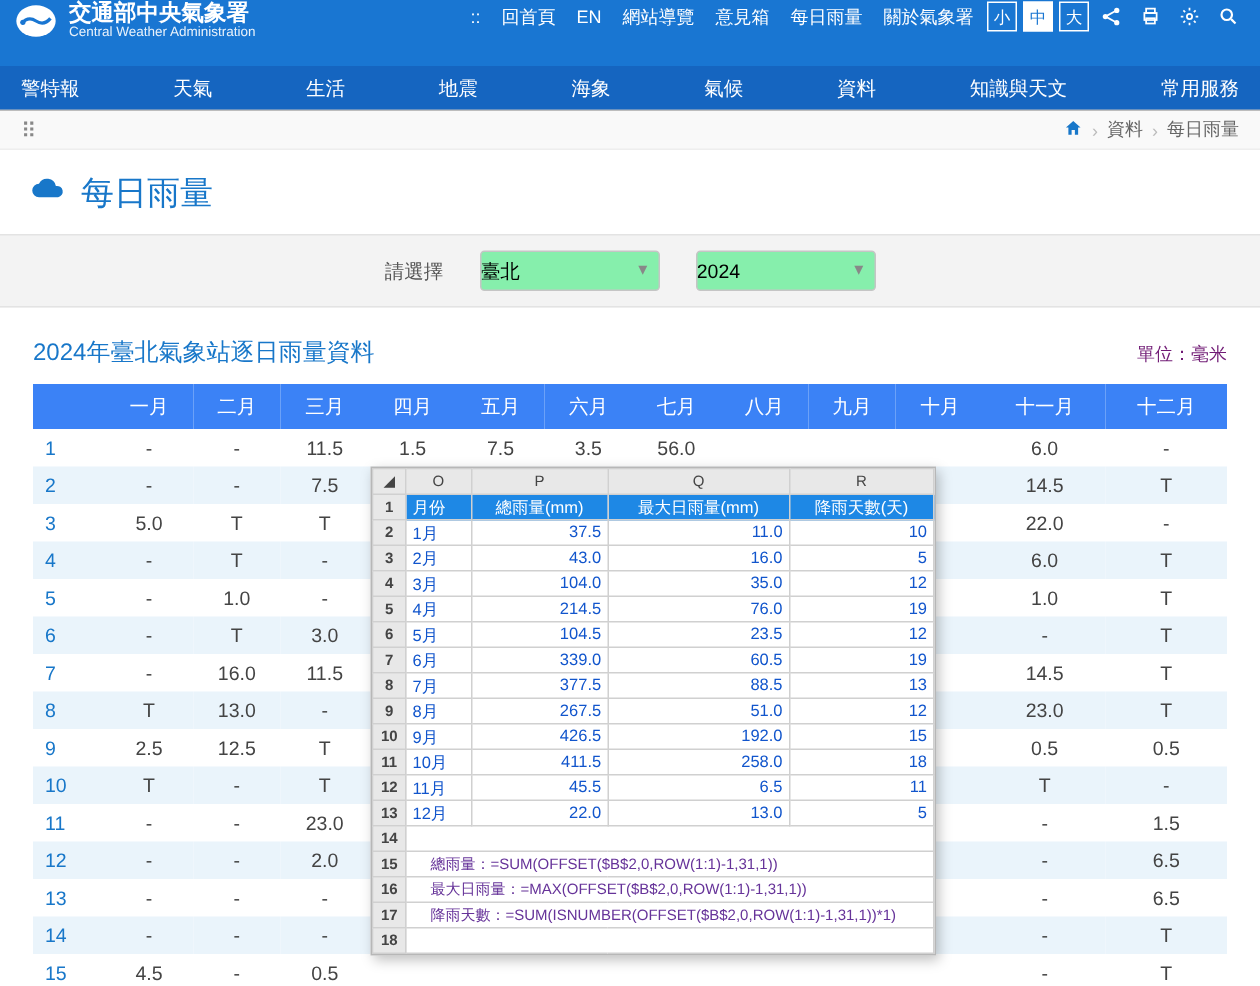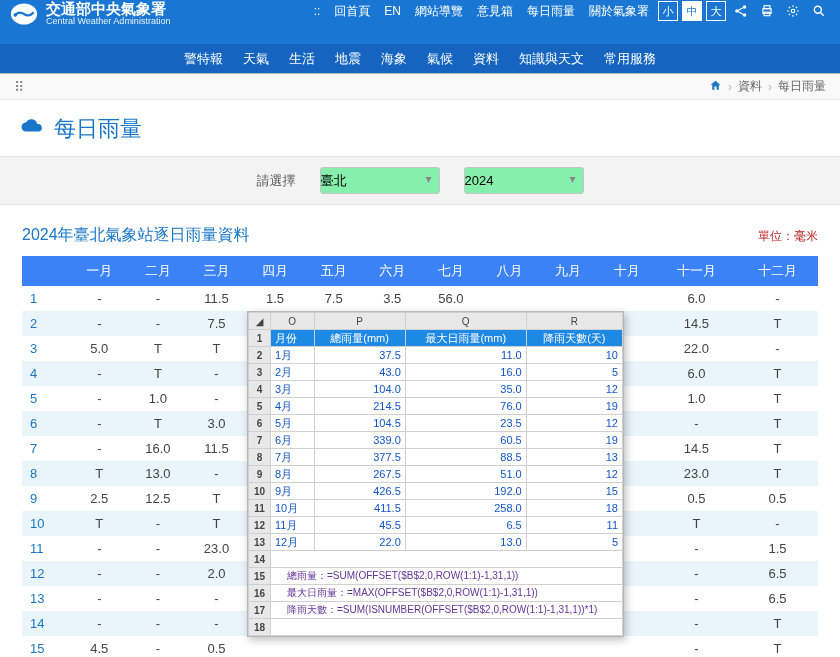--- a/index.html
+++ b/index.html
@@ -9,38 +9,38 @@
 .logo-icon{width:28px;height:28px;display:flex;align-items:center;justify-content:center}
 .logo-icon svg{width:28px;height:28px}
 .logo-text{display:flex;flex-direction:column;line-height:1.1}
 .logo-text .zh{font-size:15px;font-weight:bold}
 .logo-text .en{font-size:9px;opacity:.9}
 .top-right{margin-left:auto;display:flex;align-items:center;gap:4px;font-size:12px}
 .top-link{color:#fff;text-decoration:none;padding:0 5px;cursor:pointer}
 .sz-btn{border:1px solid #fff;width:20px;height:20px;display:flex;align-items:center;justify-content:center;font-size:11px;cursor:pointer}
 .sz-btn.active{background:#fff;color:#1976d2}
 .ico-btn{width:22px;height:22px;display:flex;align-items:center;justify-content:center;cursor:pointer}
-.nav-bar{background:#1565c0;color:#fff;display:flex;justify-content:center;height:30px;align-items:center;padding:0 14px;gap:20px;border-bottom:1px solid #bdbdbd}
+.nav-bar{background:#1565c0;color:#fff;display:flex;justify-content:space-between;height:30px;align-items:center;padding:0 14px;gap:20px;border-bottom:1px solid #bdbdbd}
 .nav-item{color:#fff;font-size:13px;cursor:pointer}
 .meta-bar{background:#f9f9f9;display:flex;align-items:center;height:26px;padding:0 14px;font-size:12px;color:#666;border-bottom:1px solid #eee}
 .dots{font-size:14px;color:#888;letter-spacing:1px}
 .crumbs{margin-left:auto;display:flex;align-items:center;gap:6px}
 .crumbs .sep{color:#bbb}
 .title-row{display:flex;align-items:center;gap:10px;padding:14px 20px 12px;color:#1877c9}
 .title-row .cloud{font-size:22px}
 .title-row h1{font-size:22px;font-weight:400;font-family:"Microsoft JhengHei",sans-serif}
 .filter-bar{background:#f3f3f3;border-top:1px solid #e3e3e3;border-bottom:1px solid #e3e3e3;display:flex;align-items:center;justify-content:center;gap:24px;padding:10px 0}
 .filter-label{font-size:13px;color:#555}
 .sel{position:relative}
 .sel select{appearance:none;border:1px solid #c5c5c5;border-radius:3px;padding:5px 70px 5px 0;font-size:13px;background:#86efac;min-width:120px}
 .sel::after{content:"▾";position:absolute;right:8px;top:5px;color:#888;pointer-events:none;font-size:12px}
 .content{padding:20px 22px;position:relative}
 .tbl-title-row{display:flex;align-items:baseline;margin-bottom:10px}
 .tbl-title{color:#1877c9;font-size:16px;font-weight:normal}
-.unit{margin-left:auto;font-size:12px;color:#b91c1c}
+.unit{margin-left:auto;font-size:12px;color:#701a75}
 table.data{width:100%;border-collapse:collapse;font-size:13px}
 table.data thead th{background:#3b82f6;color:#fff;padding:6px 4px;font-weight:normal;text-align:center}
 table.data thead th.dayc{width:48px}
 table.data tbody td{padding:5px 4px;text-align:center;color:#444}
 table.data tbody td.dayc{color:#1877c9;text-align:left;padding-left:8px}
 table.data tbody tr:nth-child(even) td{background:#eaf4fb}
 table.data tbody tr:nth-child(odd) td{background:#fff}
 
 .xl{position:absolute;left:247px;top:106px;width:377px;background:#fff;border:1px solid #b7b7b7;box-shadow:2px 3px 8px rgba(0,0,0,.25);font-size:11px;font-family:"Segoe UI",Arial,sans-serif}
 .xl table{border-collapse:collapse;width:100%}

